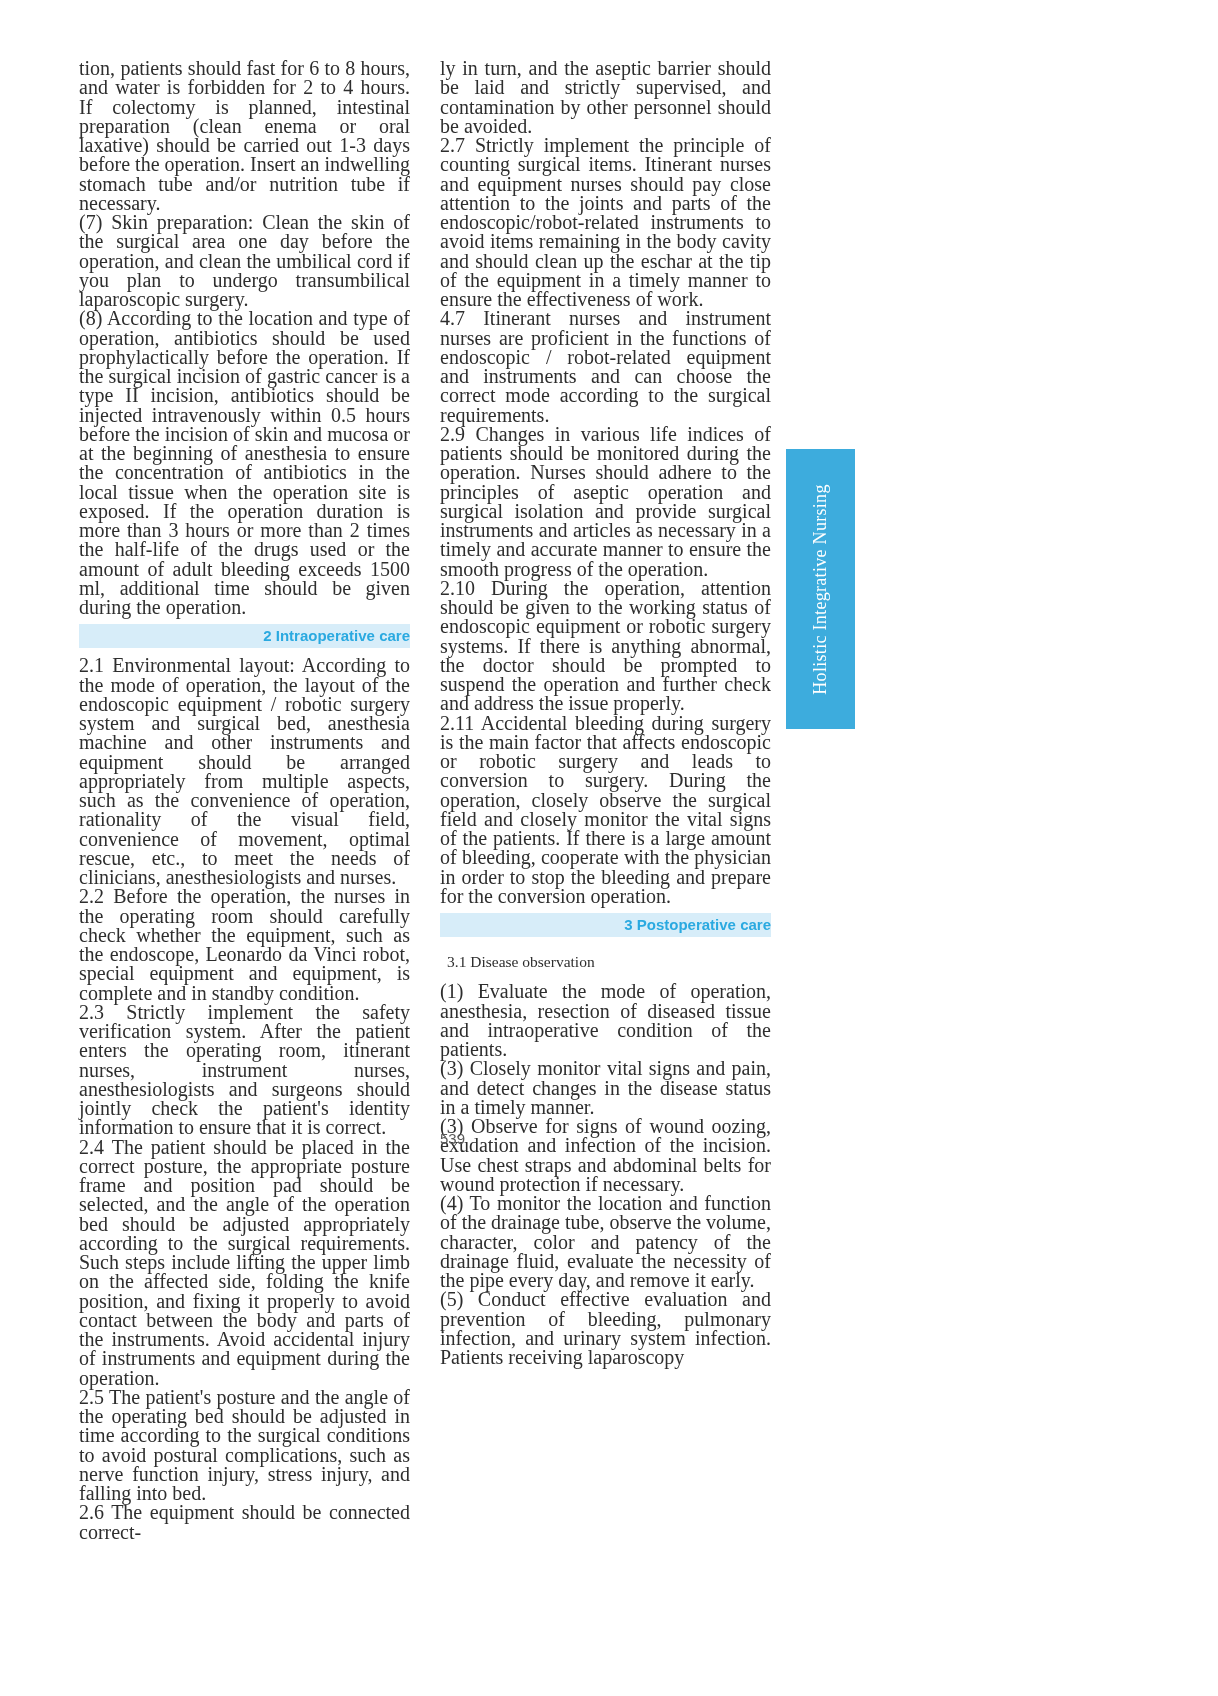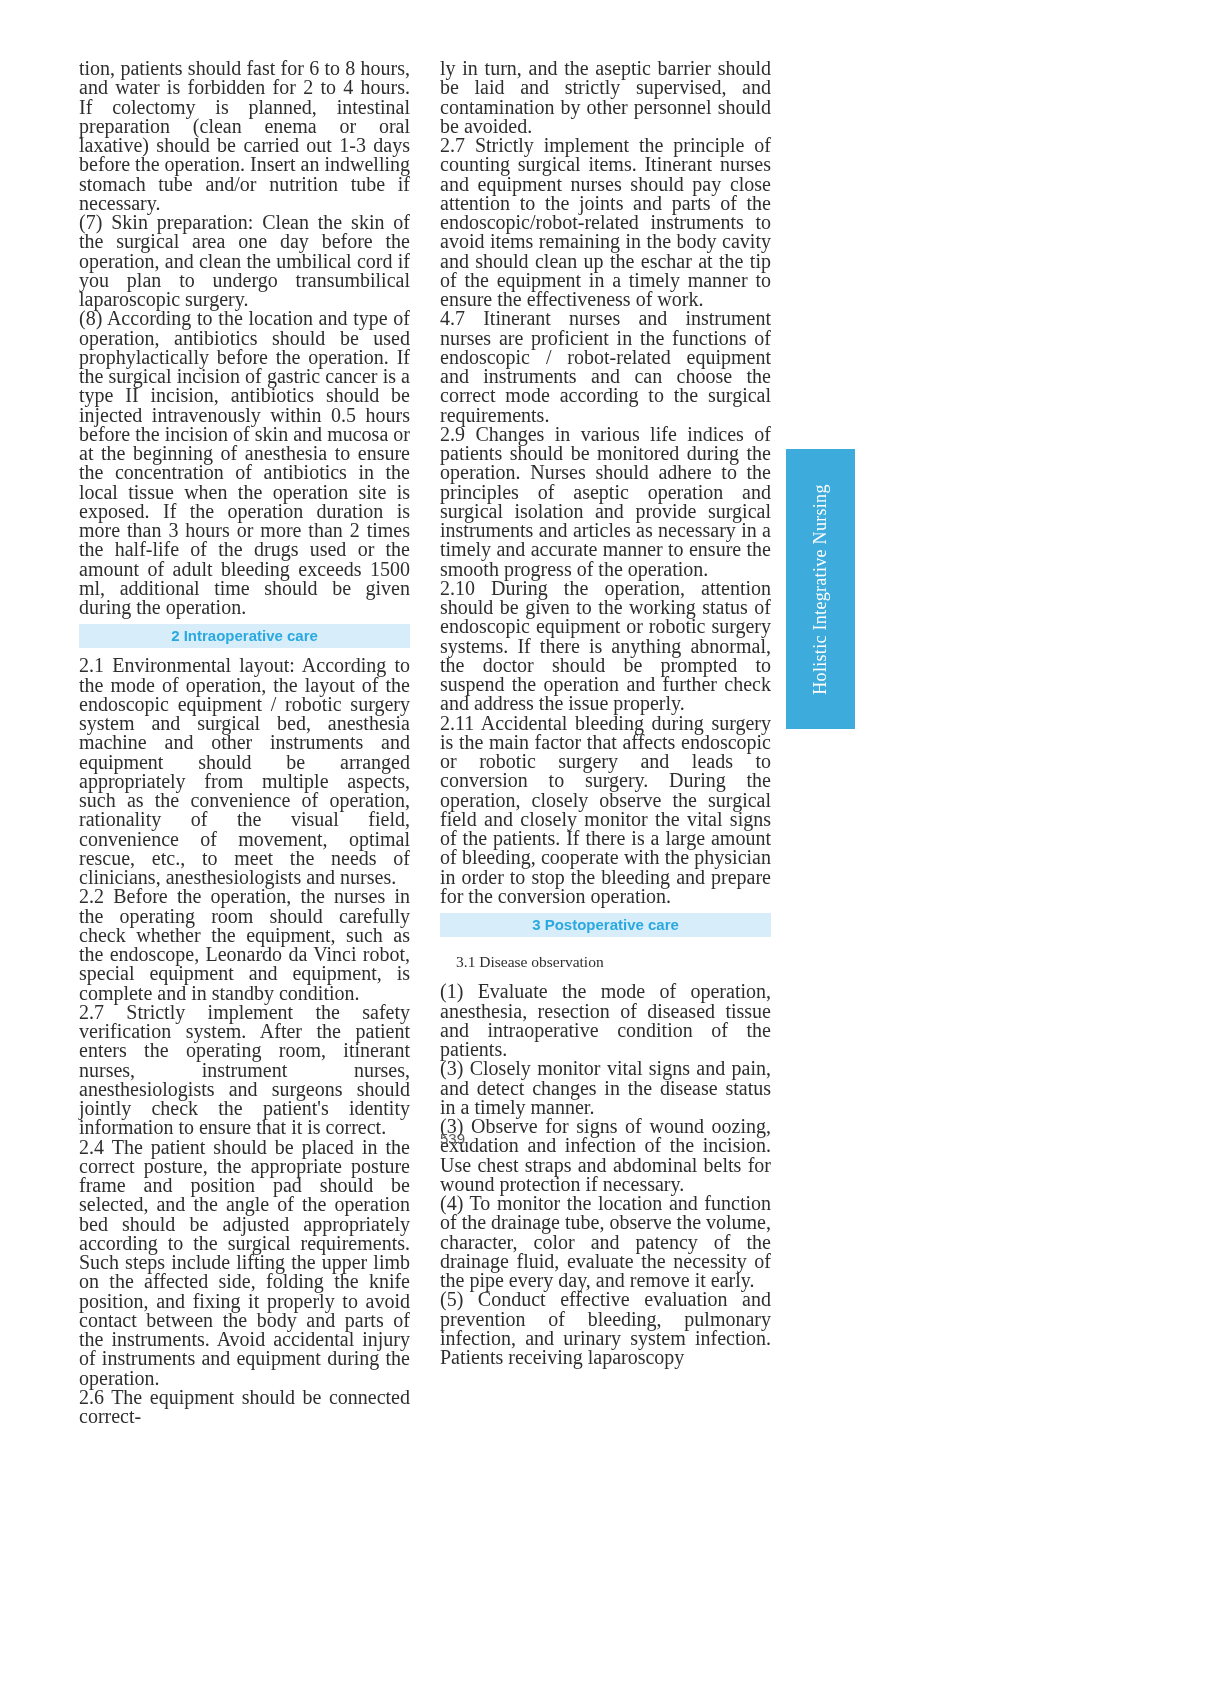--- a/index.html
+++ b/index.html
@@ -19,34 +19,34 @@
   #right-col { left: 440px; }
   .p {
     margin: 0;
     font-size: 20px;
     line-height: 19.25px;
     color: #2e2e2e;
     text-align: justify;
     text-align-last: left;
   }
   .sub {
-    margin: 15px 0 11px 16px;
+    margin: 15px 0 11px 7px;
     font-size: 15.5px;
     line-height: 19.25px;
     color: #2e2e2e;
   }
   .h2 {
     margin: 7px 0 8px 0;
     background: var(--header-bg, #d7edf9);
     color: var(--accent, #2aa9e0);
     font-family: "Liberation Sans", sans-serif;
     font-weight: bold;
     font-size: 15px;
     line-height: 24px;
-    text-align: center;
+    text-align: right;
   }
   .sidebar {
     position: absolute;
     left: 786px; top: 449px;
     width: 69px; height: 280px;
     background: var(--sidebar-bg, #3dacdd);
     display: flex;
     align-items: center;
     justify-content: center;
   }
@@ -71,22 +71,23 @@
 </head>
 <body>
 
 <div id="left-col" class="column">
     <p class="p">tion, patients should fast for 6 to 8 hours, and water is forbidden for 2 to 4 hours. If colectomy is planned, intestinal preparation (clean enema or oral laxative) should be carried out 1-3 days before the operation. Insert an indwelling stomach tube and/or nutrition tube if necessary.</p>
     <p class="p">(7) Skin preparation: Clean the skin of the surgical area one day before the operation, and clean the umbilical cord if you plan to undergo transumbilical laparoscopic surgery.</p>
     <p class="p">(8) According to the location and type of operation, antibiotics should be used prophylactically before the operation. If the surgical incision of gastric cancer is a type II incision, antibiotics should be injected intravenously within 0.5 hours before the incision of skin and mucosa or at the beginning of anesthesia to ensure the concentration of antibiotics in the local tissue when the operation site is exposed. If the operation duration is more than 3 hours or more than 2 times the half-life of the drugs used or the amount of adult bleeding exceeds 1500 ml, additional time should be given during the operation.</p>
     <div class="h2">2 Intraoperative care</div>
     <p class="p">2.1 Environmental layout: According to the mode of operation, the layout of the endoscopic equipment / robotic surgery system and surgical bed, anesthesia machine and other instruments and equipment should be arranged appropriately from multiple aspects, such as the convenience of operation, rationality of the visual field, convenience of movement, optimal rescue, etc., to meet the needs of clinicians, anesthesiologists and nurses.</p>
     <p class="p">2.2 Before the operation, the nurses in the operating room should carefully check whether the equipment, such as the endoscope, Leonardo da Vinci robot, special equipment and equipment, is complete and in standby condition.</p>
-    <p class="p">2.7 Strictly implement the safety verification system. After the patient enters the operating room, itinerant nurses, instrument nurses, anesthesiologists and surgeons should jointly check the patient's identity information to ensure that it is correct.</p>
+    <p class="p">2.3 Strictly implement the safety verification system. After the patient enters the operating room, itinerant nurses, instrument nurses, anesthesiologists and surgeons should jointly check the patient's identity information to ensure that it is correct.</p>
     <p class="p">2.4 The patient should be placed in the correct posture, the appropriate posture frame and position pad should be selected, and the angle of the operation bed should be adjusted appropriately according to the surgical requirements. Such steps include lifting the upper limb on the affected side, folding the knife position, and fixing it properly to avoid contact between the body and parts of the instruments. Avoid accidental injury of instruments and equipment during the operation.</p>
+    <p class="p">2.5 The patient's posture and the angle of the operating bed should be adjusted in time according to the surgical conditions to avoid postural complications, such as nerve function injury, stress injury, and falling into bed.</p>
     <p class="p">2.6 The equipment should be connected correct-</p>
   </div>
 
 <div id="right-col" class="column">
     <p class="p">ly in turn, and the aseptic barrier should be laid and strictly supervised, and contamination by other personnel should be avoided.</p>
     <p class="p">2.7 Strictly implement the principle of counting surgical items. Itinerant nurses and equipment nurses should pay close attention to the joints and parts of the endoscopic/robot-related instruments to avoid items remaining in the body cavity and should clean up the eschar at the tip of the equipment in a timely manner to ensure the effectiveness of work.</p>
     <p class="p">4.7 Itinerant nurses and instrument nurses are proficient in the functions of endoscopic / robot-related equipment and instruments and can choose the correct mode according to the surgical requirements.</p>
     <p class="p">2.9 Changes in various life indices of patients should be monitored during the operation. Nurses should adhere to the principles of aseptic operation and surgical isolation and provide surgical instruments and articles as necessary in a timely and accurate manner to ensure the smooth progress of the operation.</p>
     <p class="p">2.10 During the operation, attention should be given to the working status of endoscopic equipment or robotic surgery systems. If there is anything abnormal, the doctor should be prompted to suspend the operation and further check and address the issue properly.</p>
     <p class="p">2.11 Accidental bleeding during surgery is the main factor that affects endoscopic or robotic surgery and leads to conversion to surgery. During the operation, closely observe the surgical field and closely monitor the vital signs of the patients. If there is a large amount of bleeding, cooperate with the physician in order to stop the bleeding and prepare for the conversion operation.</p>

